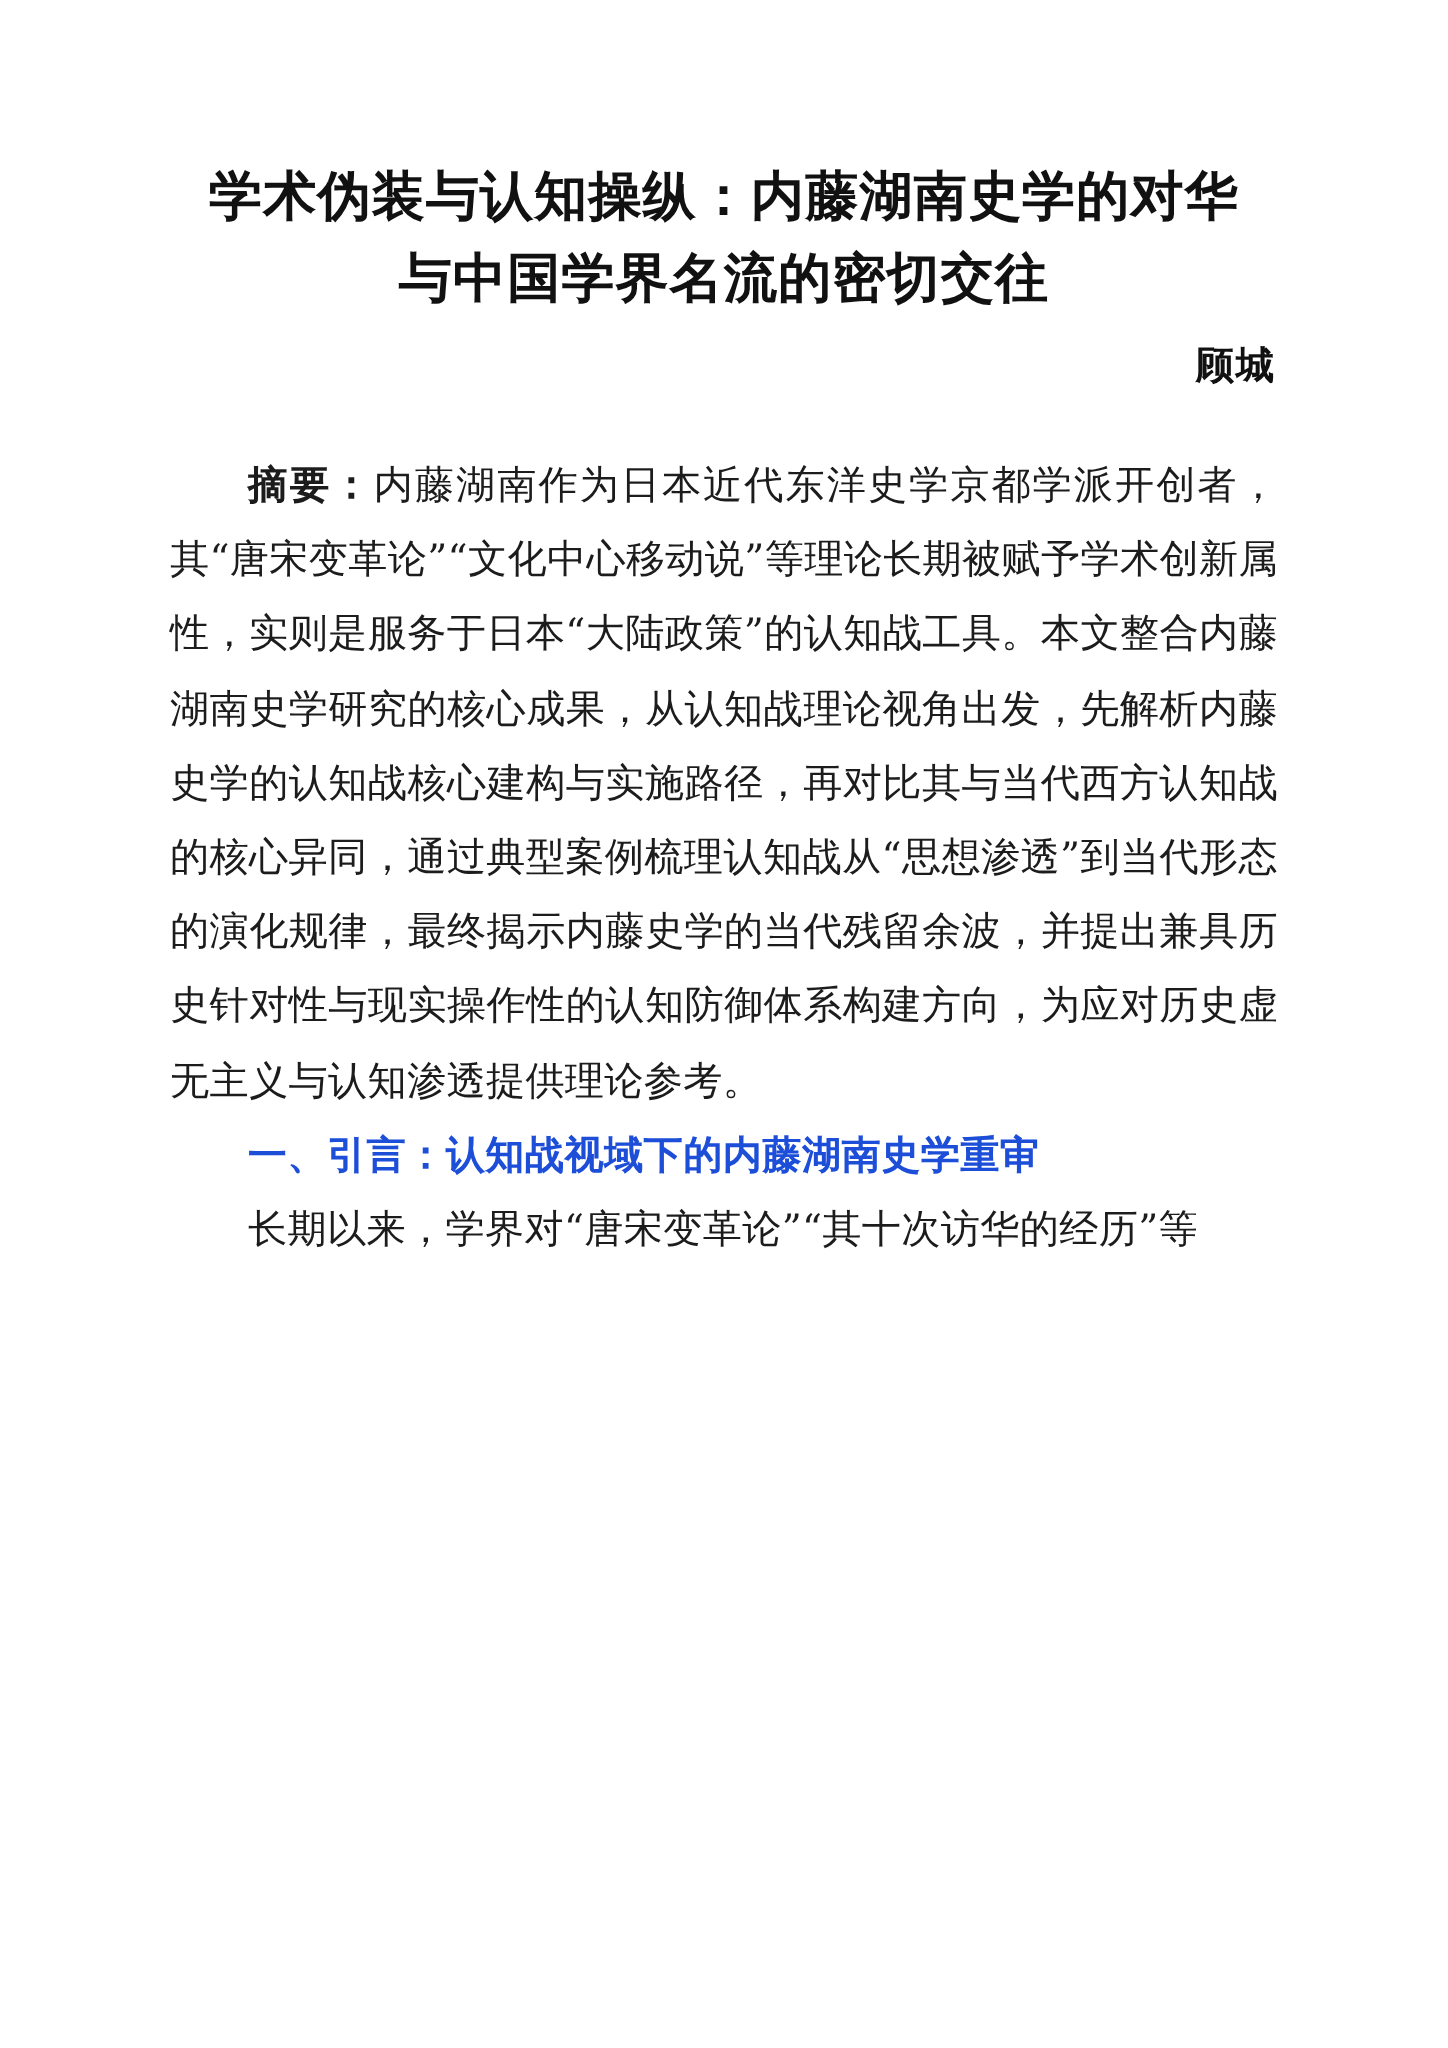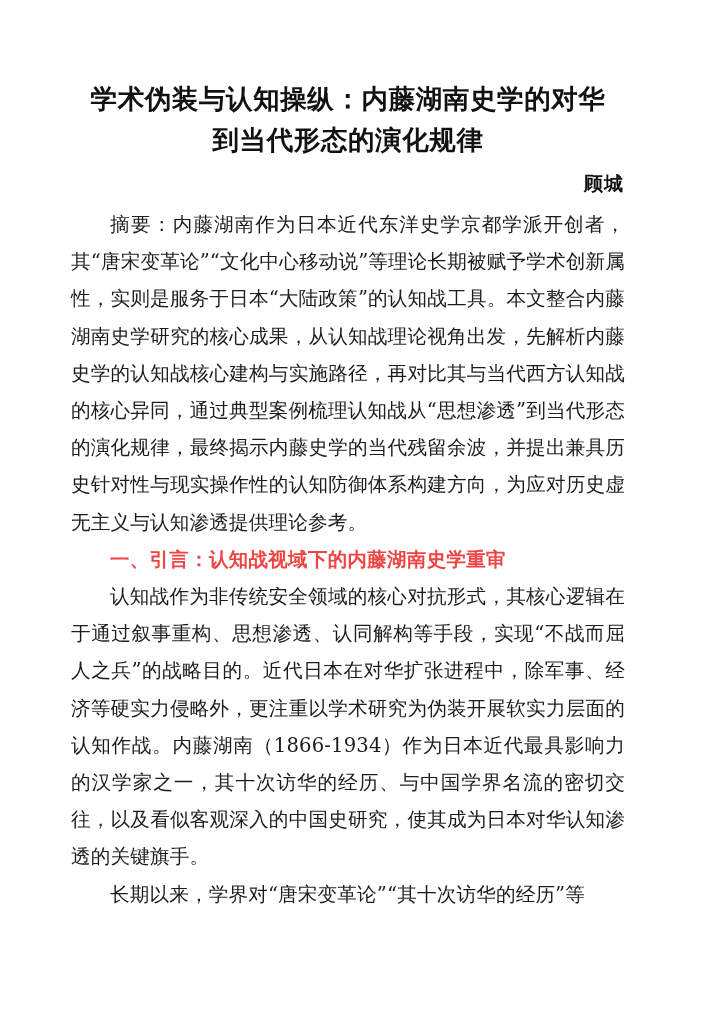--- a/index.html
+++ b/index.html
@@ -19,21 +19,21 @@
   .page {
     position: relative;
     width: 724px;
     height: 1024px;
     background: #ffffff;
     box-sizing: border-box;
   }
 
   .content {
     position: absolute;
-    left: 71px;
+    left: 85px;
     top: 78px;
     width: 554px;
   }
 
   
   .doc-title {
     font-family: "DejaVu Serif", "Liberation Serif", serif;
     font-weight: bold;
     font-size: 26.5px;
     line-height: 41px;
@@ -49,77 +49,76 @@
 
   
   .author-line {
     text-align: right;
     font-family: "DejaVu Serif", "Liberation Serif", serif;
     font-weight: bold;
     font-size: 19px;
     line-height: 34px;
     letter-spacing: 1px;
     color: #111111;
-    margin: 2px 0 6px 0;
+    margin: 2px 0 24px 0;
     padding-right: 1px;
   }
 
   
   .para {
     font-family: "DejaVu Serif", "Liberation Serif", serif;
     font-size: 19.6px;
     line-height: 37.2px;
     text-align: justify;
     text-justify: inter-ideograph;
     text-align-last: left;
     color: #1c1c1c;
     margin: 0;
     letter-spacing: 0.15px;
     word-spacing: 0.5px;
   }
   .para.indent {
     text-indent: 39px;
   }
   .label-bold {
-    font-weight: normal;
+    font-weight: bold;
     letter-spacing: 0.5px;
     margin-top: 44px;
   }
   .label-bold::after {
     content: "";
   }
 
   
   .section-heading {
     font-family: "DejaVu Sans", "Liberation Sans", sans-serif;
     font-weight: bold;
     font-size: 19.4px;
     line-height: 37.2px;
-    color: #ef4444;
+    color: #1d4ed8;
     margin: 0;
     text-indent: 39px;
     letter-spacing: 0.4px;
   }
 </style>
 </head>
 <body>
 
 <div class="page">
   <div class="content">
 
     <h1 class="doc-title">
       <span class="tline">学术伪装与认知操纵：内藤湖南史学的对华</span>
-      <span class="tline">到当代形态的演化规律</span>
+      <span class="tline">与中国学界名流的密切交往</span>
     </h1>
 
     <div class="author-line">顾城</div>
 
     <p class="para indent"><span class="label-bold">摘要：</span><span>内藤湖南作为日本近代东洋史学京都学派开创者，其“唐宋变革论”“文化中心移动说”等理论长期被赋予学术创新属性，实则是服务于日本“大陆政策”的认知战工具。本文整合内藤湖南史学研究的核心成果，从认知战理论视角出发，先解析内藤史学的认知战核心建构与实施路径，再对比其与当代西方认知战的核心异同，通过典型案例梳理认知战从“思想渗透”到当代形态的演化规律，最终揭示内藤史学的当代残留余波，并提出兼具历史针对性与现实操作性的认知防御体系构建方向，为应对历史虚无主义与认知渗透提供理论参考。</span></p>
 
 
     <h2 class="section-heading">一、引言：认知战视域下的内藤湖南史学重审</h2>
 
-    <p class="para indent">认知战作为非传统安全领域的核心对抗形式，其核心逻辑在于通过叙事重构、思想渗透、认同解构等手段，实现“不战而屈人之兵”的战略目的。近代日本在对华扩张进程中，除军事、经济等硬实力侵略外，更注重以学术研究为伪装开展软实力层面的认知作战。内藤湖南（1866-1934）作为日本近代最具影响力的汉学家之一，其十次访华的经历、与中国学界名流的密切交往，以及看似客观深入的中国史研究，使其成为日本对华认知渗透的关键旗手。</p>
 
     <p class="para indent">长期以来，学界对“唐宋变革论”“其十次访华的经历”等</p>
 
   </div>
 </div>
 
 </body></html>

